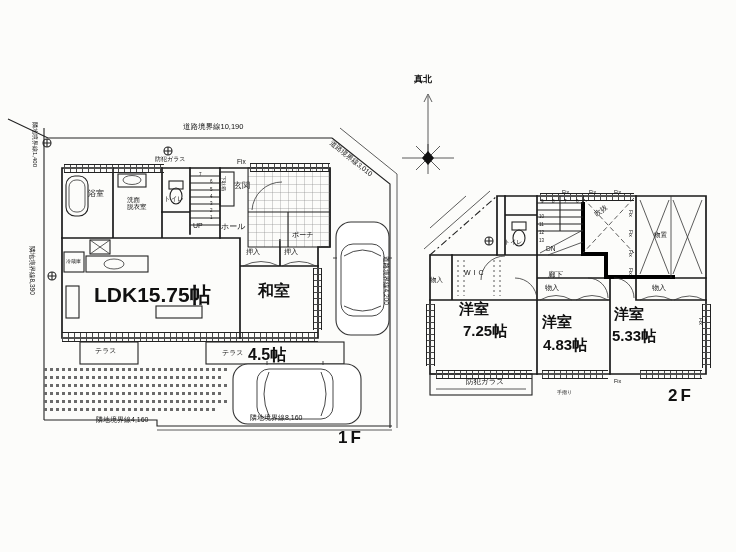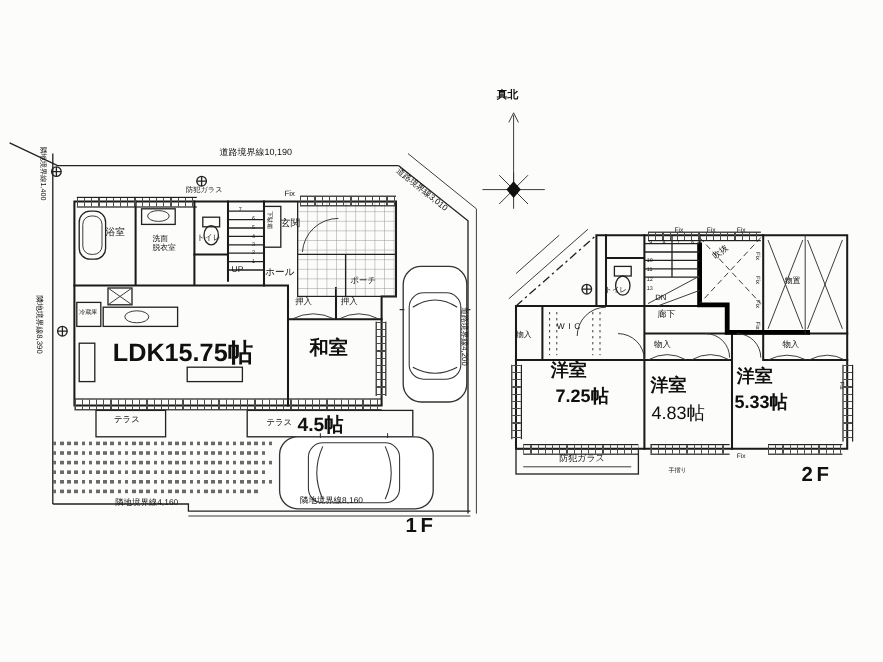--- a/index.html
+++ b/index.html
@@ -183,30 +183,30 @@
       <div class="lbl" style="left: 199px; top: 172px; font-size: 4.5px;">7</div>
       <div class="lbl" style="left: 210px; top: 179px; font-size: 4.5px;">6</div>
       <div class="lbl" style="left: 210px; top: 187px; font-size: 4.5px;">5</div>
       <div class="lbl" style="left: 210px; top: 194px; font-size: 4.5px;">4</div>
       <div class="lbl" style="left: 210px; top: 201px; font-size: 4.5px;">3</div>
       <div class="lbl" style="left: 210px; top: 208px; font-size: 4.5px;">2</div>
       <div class="lbl" style="left: 210px; top: 215px; font-size: 4.5px;">1</div>
       <div class="lbl" style="left: 459px; top: 301px; font-size: 15px; font-weight: 700;">洋室</div>
       <div class="lbl" style="left: 463px; top: 323px; font-size: 15px; font-weight: 700;">7.25帖</div>
       <div class="lbl" style="left: 542px; top: 314px; font-size: 15px; font-weight: 700;">洋室</div>
-      <div class="lbl" style="left: 543px; top: 337px; font-size: 15px; font-weight: 400;">4.83帖</div>
+      <div class="lbl" style="left: 543px; top: 337px; font-size: 15px; font-weight: 700;">4.83帖</div>
       <div class="lbl" style="left: 614px; top: 306px; font-size: 15px; font-weight: 700;">洋室</div>
       <div class="lbl" style="left: 612px; top: 328px; font-size: 15px; font-weight: 700;">5.33帖</div>
       <div class="lbl" style="left: 466px; top: 378px; font-size: 7.5px;">防犯ガラス</div>
       <div class="lbl" style="left: 557px; top: 390px; font-size: 5px;">手摺り</div>
       <div class="lbl" style="left: 464px; top: 269px; font-size: 7px; letter-spacing: 3px;">WIC</div>
       <div class="lbl" style="left: 430px; top: 276px; font-size: 6.5px;">物入</div>
       <div class="lbl" style="left: 504px; top: 239px; font-size: 6px;">トイレ</div>
       <div class="lbl" style="left: 546px; top: 245px; font-size: 6.5px;">DN</div>
-      <div class="lbl" style="left: 548px; top: 258px; font-size: 7.5px;">廊下</div>
+      <div class="lbl" style="left: 548px; top: 271px; font-size: 7.5px;">廊下</div>
       <div class="lbl" style="left: 593px; top: 212px; font-size: 7px; transform: rotate(-38deg); transform-origin: left top;">吹抜</div>
       <div class="lbl" style="left: 654px; top: 231px; font-size: 6.5px;">物置</div>
       <div class="lbl" style="left: 545px; top: 284px; font-size: 7px;">物入</div>
       <div class="lbl" style="left: 652px; top: 284px; font-size: 7px;">物入</div>
       <div class="lbl" style="left: 562px; top: 189px; font-size: 5.5px;">Fix</div>
       <div class="lbl" style="left: 589px; top: 189px; font-size: 5.5px;">Fix</div>
       <div class="lbl" style="left: 614px; top: 189px; font-size: 5.5px;">Fix</div>
       <div class="lbl" style="left: 633px; top: 210px; font-size: 5px; transform: rotate(90deg); transform-origin: left top;">Fix</div>
       <div class="lbl" style="left: 633px; top: 230px; font-size: 5px; transform: rotate(90deg); transform-origin: left top;">Fix</div>
       <div class="lbl" style="left: 633px; top: 250px; font-size: 5px; transform: rotate(90deg); transform-origin: left top;">Fix</div>

